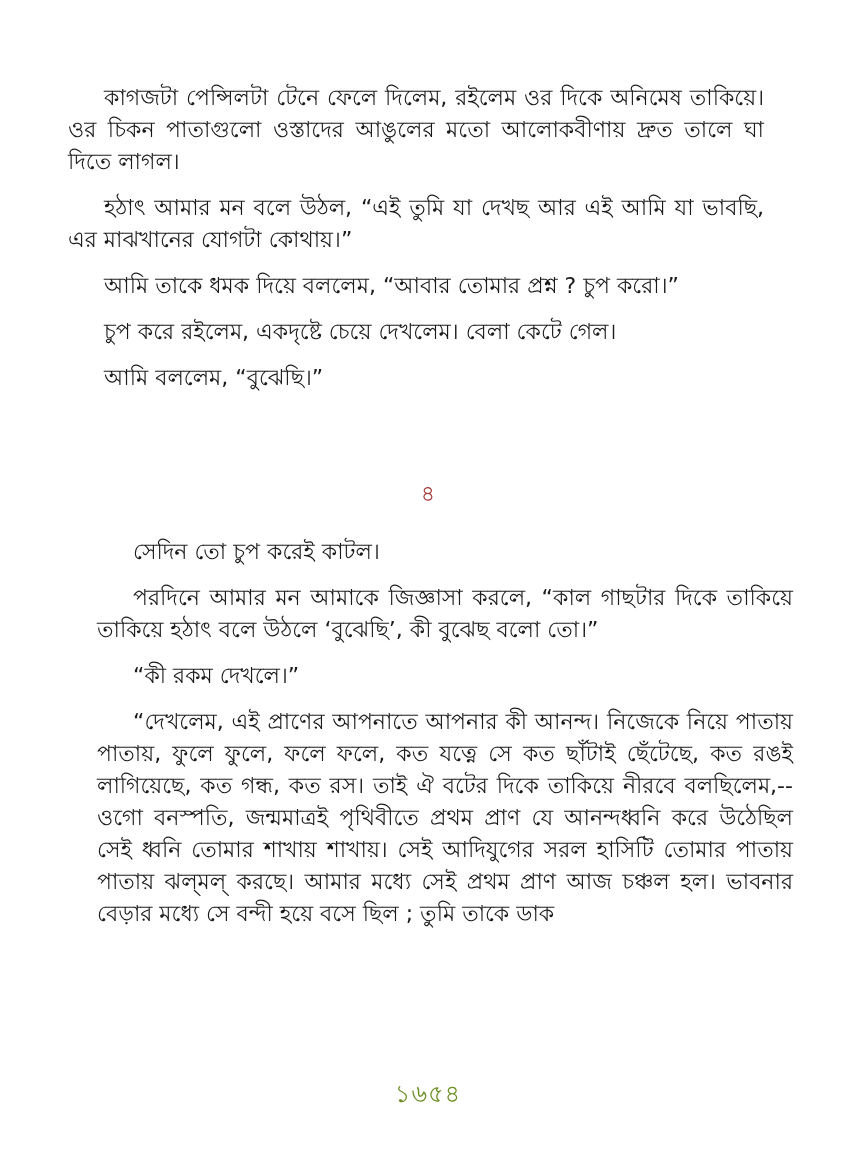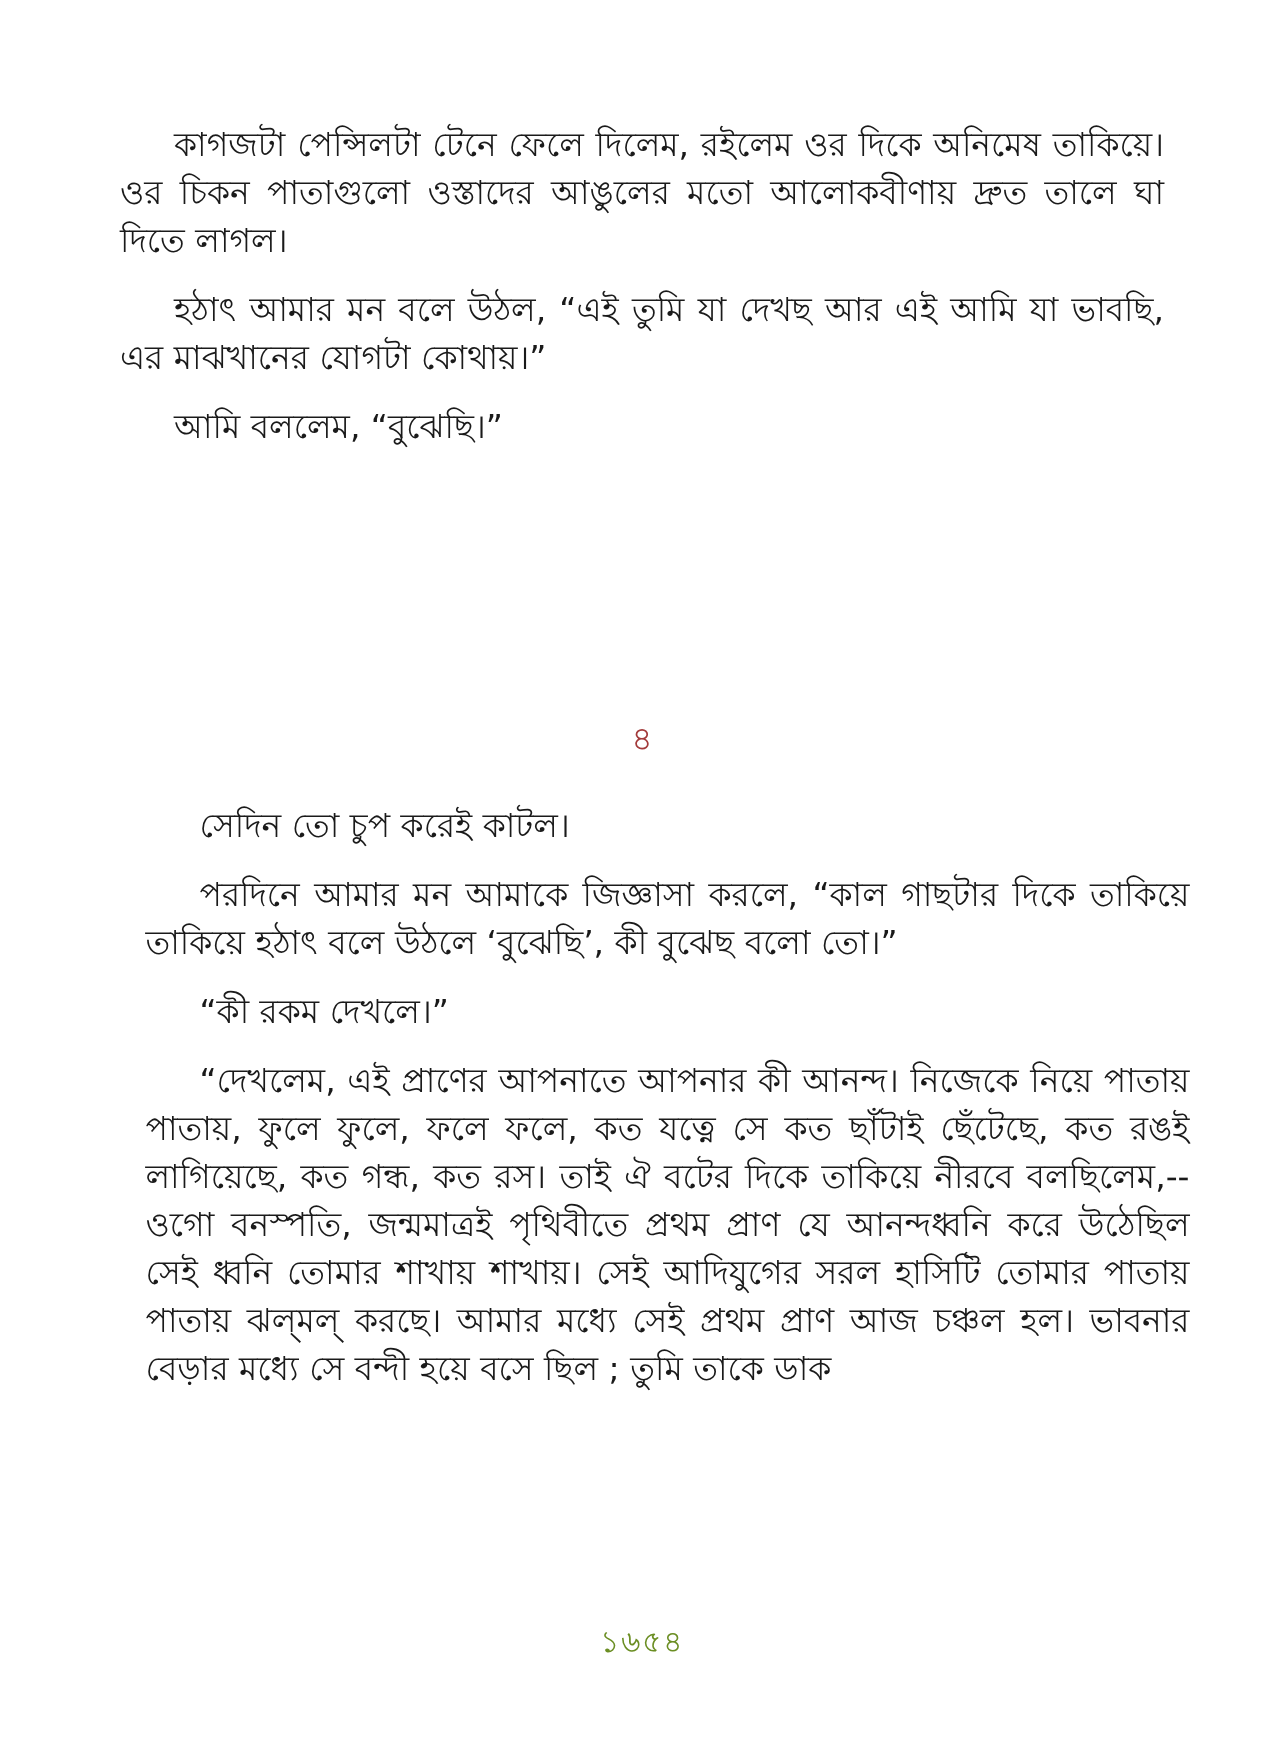--- a/index.html
+++ b/index.html
@@ -10,21 +10,21 @@
     body {
       width: 856px;
       height: 1169px;
       position: relative;
       overflow: hidden;
       font-family: "DejaVu Sans", "Liberation Sans", sans-serif;
       color: #1a1a1a;
     }
     .page {
       position: absolute;
-      left: 80px;
+      left: 68px;
       top: 82px;
       width: 696px;
     }
     .para {
       margin: 0 0 14px 0;
       font-size: 22px;
       line-height: 32px;
       text-align: justify;
       text-align-last: left;
       text-indent: 36px;
@@ -46,32 +46,34 @@
       top: 536px;
       width: 696px;
     }
     .section-a .para:last-child { margin-bottom: 0; }
     .page-number {
       position: absolute;
       left: 0;
       width: 856px;
       top: 1080px;
       text-align: center;
-      font-size: 20px;
+      font-size: 24px;
       line-height: 28px;
       color: #6b8e23;
       letter-spacing: 1px;
     }
   </style>
 </head>
 <body>
 
 <div class="page section-a">
   <p class="para">কাগজটা পেন্সিলটা টেনে ফেলে দিলেম, রইলেম ওর দিকে অনিমেষ তাকিয়ে। ওর চিকন পাতাগুলো ওস্তাদের আঙুলের মতো আলোকবীণায় দ্রুত তালে ঘা দিতে লাগল।</p>
   <p class="para">হঠাৎ আমার মন বলে উঠল, “এই তুমি যা দেখছ আর এই আমি যা ভাবছি, এর মাঝখানের যোগটা কোথায়।”</p>
+  <p class="para">আমি তাকে ধমক দিয়ে বললেম, “আবার তোমার প্রশ্ন ? চুপ করো।”</p>
+  <p class="para">চুপ করে রইলেম, একদৃষ্টে চেয়ে দেখলেম। বেলা কেটে গেল।</p>
   <p class="para">আমি বললেম, “বুঝেছি।”</p>
 </div>
 
 <div class="section-number">৪</div>
 
 <div class="section-b">
   <p class="para">সেদিন তো চুপ করেই কাটল।</p>
   <p class="para">পরদিনে আমার মন আমাকে জিজ্ঞাসা করলে, “কাল গাছটার দিকে তাকিয়ে তাকিয়ে হঠাৎ বলে উঠলে ‘বুঝেছি’, কী বুঝেছ বলো তো।”</p>
   <p class="para">“কী রকম দেখলে।”</p>
   <p class="para">“দেখলেম, এই প্রাণের আপনাতে আপনার কী আনন্দ। নিজেকে নিয়ে পাতায় পাতায়, ফুলে ফুলে, ফলে ফলে, কত যত্নে সে কত ছাঁটাই ছেঁটেছে, কত রঙই লাগিয়েছে, কত গন্ধ, কত রস। তাই ঐ বটের দিকে তাকিয়ে নীরবে বলছিলেম,-- ওগো বনস্পতি, জন্মমাত্রই পৃথিবীতে প্রথম প্রাণ যে আনন্দধ্বনি করে উঠেছিল সেই ধ্বনি তোমার শাখায় শাখায়। সেই আদিযুগের সরল হাসিটি তোমার পাতায় পাতায় ঝল্‌মল্‌ করছে। আমার মধ্যে সেই প্রথম প্রাণ আজ চঞ্চল হল। ভাবনার বেড়ার মধ্যে সে বন্দী হয়ে বসে ছিল ; তুমি তাকে ডাক</p>

